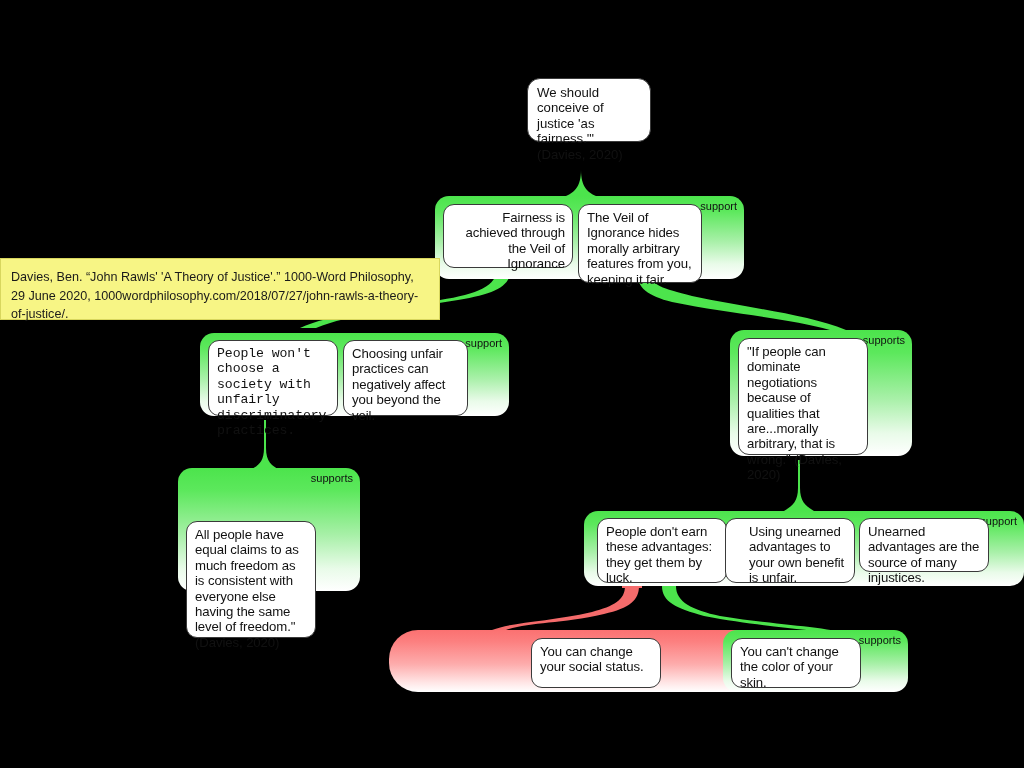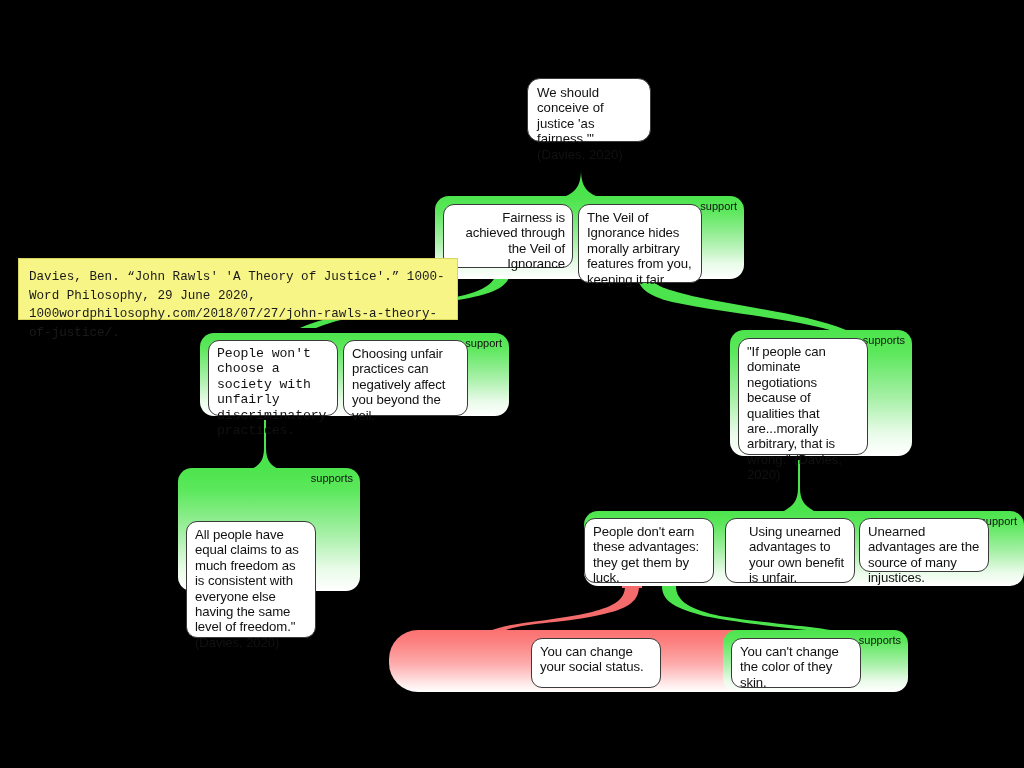--- a/index.html
+++ b/index.html
@@ -75,26 +75,25 @@
     color: #111111;
   }
 
   
   .note {
     position: absolute;
     background: #f7f585;
     border: 1px solid #d8d65e;
     box-sizing: border-box;
     padding: 9px 10px 8px 10px;
-    font-family: Liberation Mono, monospace;
+    font-family: Liberation Sans, sans-serif;
     font-size: 12.6px;
     line-height: 18.5px;
     color: #1a1a1a;
     z-index: 40;
-    margin-left: 18px;
   }
 </style>
 </head>
 <body>
 
 <div id="canvas">
 
   <svg id="links" viewBox="0 0 1024 768">
 
     <path d="M 581 141 L 581 170 C 581 186 575 192 566 196 L 596 196 C 587 192 581 186 581 170 Z" fill="#4ce44c"></path>
@@ -150,42 +149,42 @@
 
   <div class="group support" style="left:730px; top:330px; width:182px; height:126px;">
     <span class="group-label">supports</span>
     <div class="node" style="left:8px; top:8px; width:130px; height:117px;">
       <span>"If people can dominate negotiations because of qualities that are...morally arbitrary, that is wrong." (Davies, 2020)</span>
     </div>
   </div>
 
   <div class="group support" style="left:584px; top:511px; width:440px; height:75px;">
     <span class="group-label">support</span>
-    <div class="node" style="left:0; top:7px; width:130px; height:65px;">
+    <div class="node" style="left:13px; top:7px; width:130px; height:65px;">
       <span>People don't earn these advantages: they get them by luck.</span>
     </div>
     <div class="node" style="left:141px; top:7px; width:130px; height:65px;padding-left:23px;">
       <span>Using unearned advantages to your own benefit is unfair.</span>
     </div>
     <div class="node" style="left:275px; top:7px; width:130px; height:54px;">
       <span>Unearned advantages are the source of many injustices.</span>
     </div>
   </div>
 
   <div class="group oppose" style="left:389px; top:630px; width:383px; height:62px;border-radius:29px;">
     <span class="group-label">oppose</span>
     <div class="node" style="left:142px; top:8px; width:130px; height:50px;">
       <span>You can change your social status.</span>
     </div>
   </div>
 
   <div class="group support" style="left:723px; top:630px; width:185px; height:62px;">
     <span class="group-label">supports</span>
     <div class="node" style="left:8px; top:8px; width:130px; height:50px;">
-      <span>You can't change the color of they skin.</span>
+      <span>You can't change the color of your skin.</span>
     </div>
   </div>
 
   <div class="note" style="left:0px; top:258px; width:440px; height:62px;">
     <span>Davies, Ben. “John Rawls' 'A Theory of Justice'.” 1000-Word Philosophy, 29 June 2020, 1000wordphilosophy.com/2018/07/27/john-rawls-a-theory-of-justice/.</span>
   </div>
 
 </div>
 
 </body></html>

